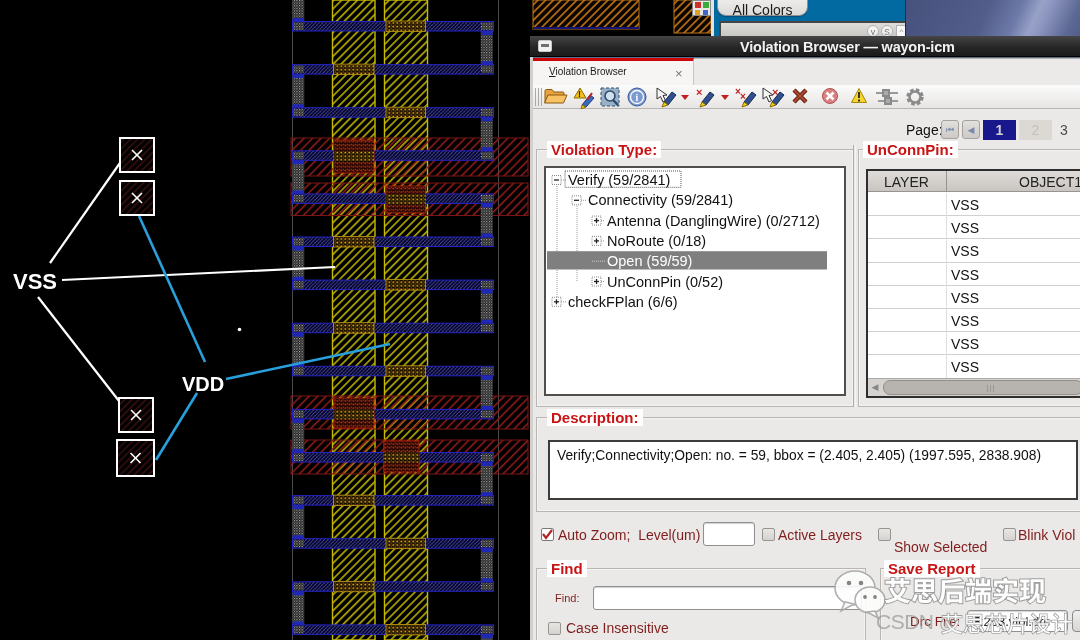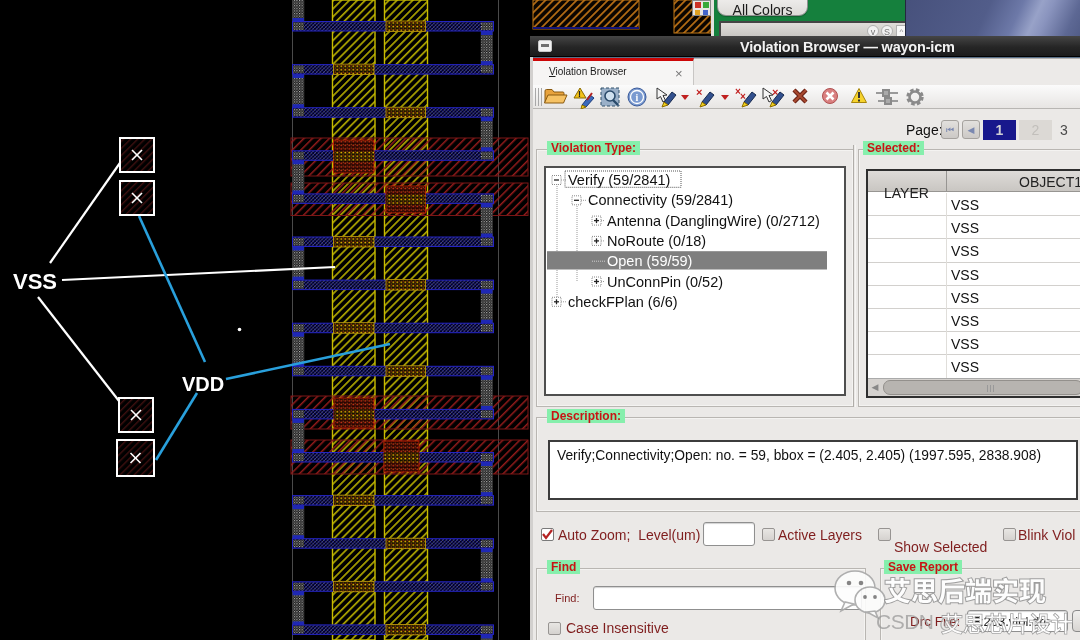--- a/index.html
+++ b/index.html
@@ -1,20 +1,20 @@
 <!DOCTYPE html>
 <html><head>
 <meta charset="utf-8">
 <style>
 * { margin:0; padding:0; box-sizing:border-box; }
 html,body { width:1080px; height:640px; overflow:hidden; background:#000; font-family:"Liberation Sans", sans-serif; }
 #stage { position:relative; width:1080px; height:640px; }
 .abs { position:absolute; }
 .grp { position:absolute; border:1px solid #b9b6b2; box-shadow:inset 0 0 0 1px #f4f3f1; }
-.grp > .lbl { position:absolute; top:-9px; left:10px; background:#86efac; padding:0 4px; font-size:12px; font-weight:bold; color:#c81414; }
+.grp > .lbl { position:absolute; top:-9px; left:10px; background:#ffffff; padding:0 4px; font-size:15px; font-weight:bold; color:#c81414; }
 .cb { position:absolute; width:13px; height:13px; background:linear-gradient(#e8e6e3,#d5d2cf); border:1px solid #979492; border-radius:2px; }
 .cblbl { position:absolute; font-size:14px; color:#7f1d1d; }
 .inp { position:absolute; background:#fff; border:1px solid #8f8f8f; border-radius:3px; box-shadow:inset 0 1px 1px rgba(0,0,0,0.18); }
 </style>
 </head>
 <body>
 <div id="stage">
 
 <svg class="abs" style="left:0;top:0" width="1080" height="640" viewBox="0 0 1080 640">
 <defs>
@@ -215,21 +215,21 @@
         <line x1="141" y1="410" x2="131" y2="420" stroke="#fff" stroke-width="1.6"></line>
         <rect x="117" y="440" width="37" height="36" fill="url(#bxh)" stroke="#fff" stroke-width="2"></rect>
         <line x1="130.5" y1="453" x2="140.5" y2="463" stroke="#fff" stroke-width="1.6"></line>
         <line x1="140.5" y1="453" x2="130.5" y2="463" stroke="#fff" stroke-width="1.6"></line>
         <text x="13" y="289" fill="#fff" font-size="22" font-weight="bold" font-family="&quot;Liberation Sans&quot;, sans-serif">VSS</text>
         <text x="182" y="391" fill="#fff" font-size="20" font-weight="bold" font-family="&quot;Liberation Sans&quot;, sans-serif">VDD</text>
         <circle cx="239.5" cy="329.5" r="1.8" fill="#fff"></circle>
       </g>
 </svg>
 
-<div class="abs" style="left:711px;top:0;width:194px;height:36px;background:#15803d;">
+<div class="abs" style="left:711px;top:0;width:194px;height:36px;background:#0369a1;">
   <div class="abs" style="left:0;top:0;width:3px;height:36px;background:#e4e2df;"></div>
   <div class="abs" style="left:6px;top:-10px;width:91px;height:26px;background:linear-gradient(#f6f5f4,#dddbd8);border:1px solid #909090;border-radius:5px 5px 9px 9px;box-shadow:0 1px 1px rgba(0,0,0,0.25);font-size:14px;color:#1a1a1a;text-align:center;line-height:38px;">All Colors</div>
   <div class="abs" style="left:8px;top:21px;width:186px;height:15px;background:linear-gradient(#e0deda,#c9c7c4);border-top:2px solid #454545;border-left:2px solid #454545;">
     <div class="abs" style="left:146px;top:2px;width:12px;height:12px;background:#f2f2f2;border:1px solid #b0b0b0;border-radius:50%;color:#777;font-size:9px;text-align:center;line-height:12px;">v</div>
     <div class="abs" style="left:160px;top:2px;width:12px;height:12px;background:#f2f2f2;border:1px solid #b0b0b0;border-radius:50%;color:#777;font-size:9px;text-align:center;line-height:12px;">S</div>
     <div class="abs" style="left:175px;top:2px;width:11px;height:12px;background:#f8f8f8;border:1px solid #b0b0b0;font-size:8px;text-align:center;color:#888;line-height:11px;">^</div>
   </div>
 </div>
 <div class="abs" style="left:692px;top:0;width:19px;height:16px;background:#e8e6e3;border:1px solid #8a8a8a;">
   <div class="abs" style="left:2px;top:1px;width:6px;height:6px;background:#cc3326"></div>
@@ -389,25 +389,25 @@
           <line x1="10.5" y1="131.3" x2="10.5" y2="136.3" stroke="#222" stroke-width="1.3"></line>
           <line x1="15" y1="133.8" x2="20" y2="133.8" stroke="#999" stroke-dasharray="1 1"></line>
           <text x="22" y="138.8" font-size="14.5" fill="#111" font-family="&quot;Liberation Sans&quot;, sans-serif">checkFPlan (6/6)</text>
         </svg>
   </div>
 
   <div class="abs" style="left:323px;top:109px;width:1px;height:262px;background:#b0ada9;"></div>
   <div class="abs" style="left:325px;top:109px;width:1px;height:262px;background:#f6f5f3;"></div>
 
   <div class="grp" style="left:328px;top:113px;width:228px;height:258px;">
-        <span class="lbl" style="left:4px">Selected:</span>
+        <span class="lbl" style="left:4px">UnConnPin:</span>
       </div>
   <div class="abs" style="left:336px;top:133px;width:222px;height:229px;border:2px solid #2e2e2e;border-right:none;background:#fff;" id="tablebox">
         <div style="position:absolute;left:0;top:0;width:220px;height:21px;background:linear-gradient(#dedbd8,#c9c6c2);border-bottom:1px solid #979592;">
-          <span style="position:absolute;left:16px;top:14px;font-size:14px;color:#222;">LAYER</span>
+          <span style="position:absolute;left:16px;top:3px;font-size:14px;color:#222;">LAYER</span>
           <span style="position:absolute;left:151px;top:3px;font-size:14px;color:#222;">OBJECT1</span>
           <div style="position:absolute;left:78px;top:0;width:1px;height:21px;background:#979592"></div>
         </div>
         <div style="position:absolute;left:0;top:22px;width:220px;height:23.2px;border-bottom:1px solid #d2d0cd;">
           <span style="position:absolute;left:83px;top:4px;font-size:14px;color:#111;">VSS</span>
           <div style="position:absolute;left:78px;top:0;width:1px;height:23.2px;background:#e0deda"></div>
         </div>
         <div style="position:absolute;left:0;top:45.2px;width:220px;height:23.2px;border-bottom:1px solid #d2d0cd;">
           <span style="position:absolute;left:83px;top:4px;font-size:14px;color:#111;">VSS</span>
           <div style="position:absolute;left:78px;top:0;width:1px;height:23.2px;background:#e0deda"></div>

